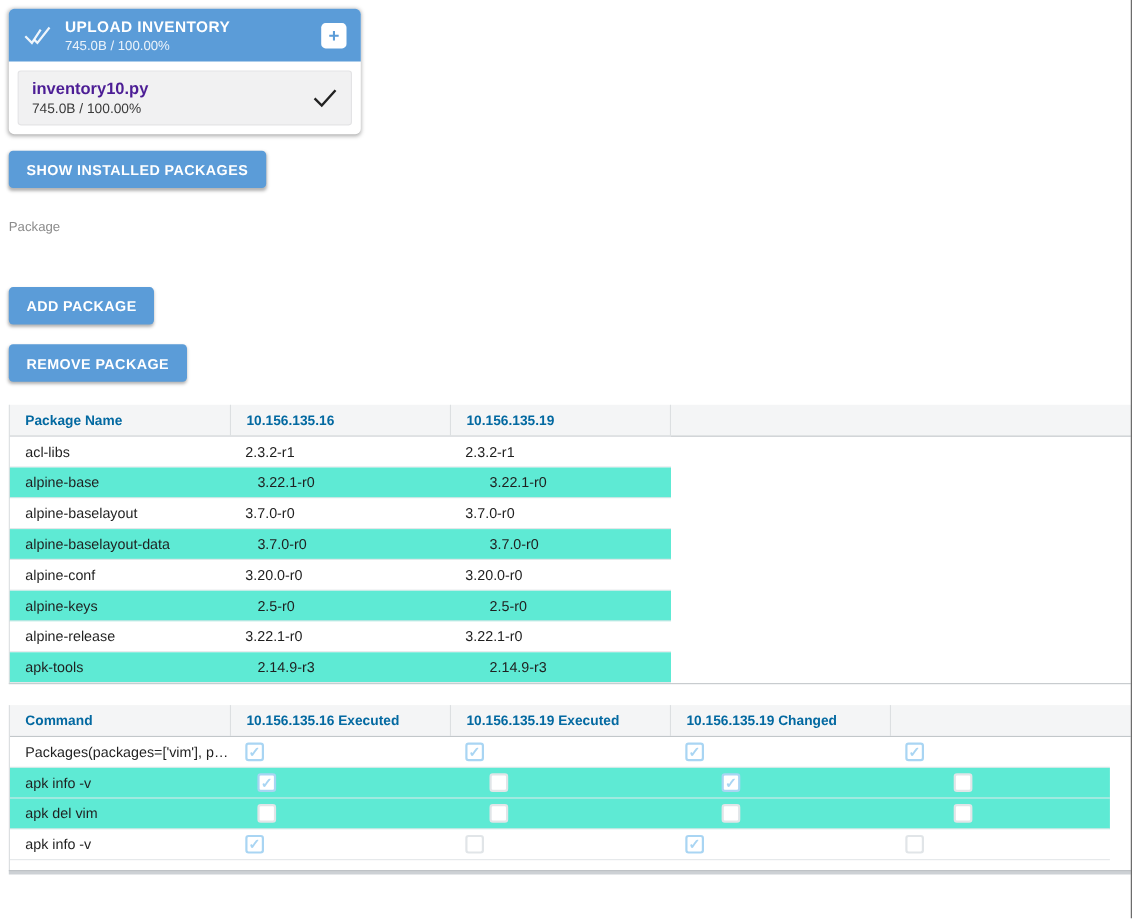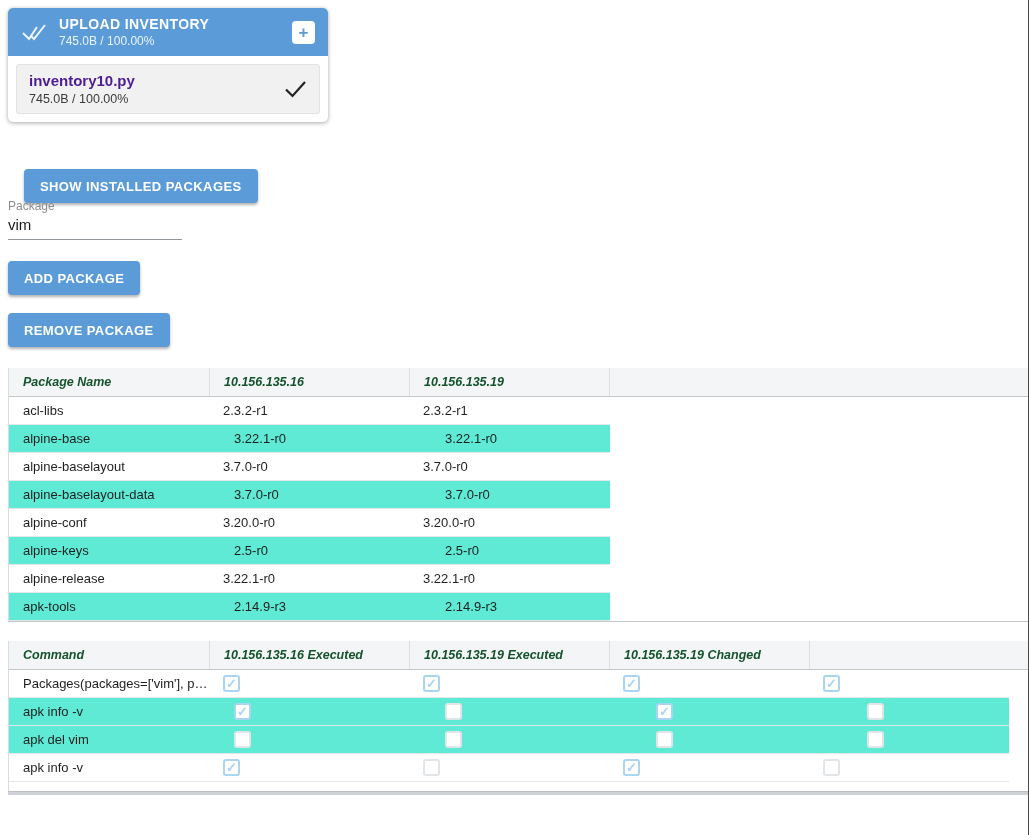--- a/index.html
+++ b/index.html
@@ -25,40 +25,40 @@
                min-height:45px; }
   .file-name { font-size:15px; font-weight:bold; color:#4c1d95; }
   .file-progress { font-size:12.5px; color:#3a3a3a; margin-top:3px; }
   .file-item svg { margin-left:auto; flex:none; }
 
   
   .blue-btn { position:absolute; height:34px; background:#5b9cd8; color:#fff;
               border:none; border-radius:4px; font-family:"Liberation Sans",sans-serif;
               font-size:13px; font-weight:bold; letter-spacing:.4px; padding:0 16px;
               box-shadow:0 2px 3px rgba(0,0,0,.3); cursor:pointer; }
-  .show-btn   { left:24px; top:137px;margin-top:32px; }
+  .show-btn   { left:8px; top:137px; }
   .add-btn    { left:8px; top:261px; }
   .remove-btn { left:8px; top:313px; }
 
   .field-label { position:absolute; left:8px; top:199px; font-size:12px; color:#8c8c8c; }
   .field-input { position:absolute; left:8px; top:214px; width:174px;
                  border:none; border-bottom:1px solid #90969b; background:transparent;
                  font-family:"Liberation Sans",sans-serif; font-size:15px; color:#1a1a1a;
                  padding:2px 0 6px; outline:none; }
 
   
   .dtable { position:absolute; left:8px; width:1020px;
             border-left:1px solid #d9dcde; }
   .packages-table { top:368px; border-bottom:1px solid #c2c7ca; }
   .commands-table { top:641px; height:150px; overflow:hidden; }
   .thead { display:flex; height:29px; background:#f4f5f6; align-items:center;
            border-bottom:1px solid #c2c7ca; }
   .hcell { width:200px; flex:none; padding-left:14px; font-size:12.5px; font-weight:bold;
-           color:#14532d; white-space:nowrap; overflow:hidden; align-self:stretch;
-           display:flex; align-items:center;font-style:italic; }
+           color:#0369a1; white-space:nowrap; overflow:hidden; align-self:stretch;
+           display:flex; align-items:center; }
   .hcell + .hcell { border-left:1px solid #dcdfe1; }
   .hcell.flexfill { flex:1; width:auto; }
   .trow { display:flex; align-items:center; height:28px;
           border-bottom:1px solid #e4e7e9; background:#fff; }
   .trow.alt { background:#5eead4;gap:11px; }
   .packages-table .trow { width:601px; }
   .commands-table .trow { width:1000px; }
   .tcell { width:200px; flex:none; padding-left:14px; font-size:13px; color:#1f1f1f;
            white-space:nowrap; overflow:hidden; text-overflow:ellipsis; }
 
@@ -103,21 +103,20 @@
       </div>
       <svg width="23" height="18" viewBox="0 0 23 18">
         <path d="M2 9.5 L8.5 16 L21 2" fill="none" stroke="#222" stroke-width="2.2"></path>
       </svg>
     </div>
   </div>
 
   <button class="blue-btn show-btn">SHOW INSTALLED PACKAGES</button>
 
   <div class="field-label">Package</div>
-  <input class="field-input" type="text" value="vim" style="">
 
   <button class="blue-btn add-btn">ADD PACKAGE</button>
   <button class="blue-btn remove-btn">REMOVE PACKAGE</button>
 
   <div class="dtable packages-table">
     <div class="thead" id="pkg-head">
         <div class="hcell">Package Name</div>
         <div class="hcell">10.156.135.16</div>
         <div class="hcell">10.156.135.19</div>
         <div class="hcell flexfill"></div>

